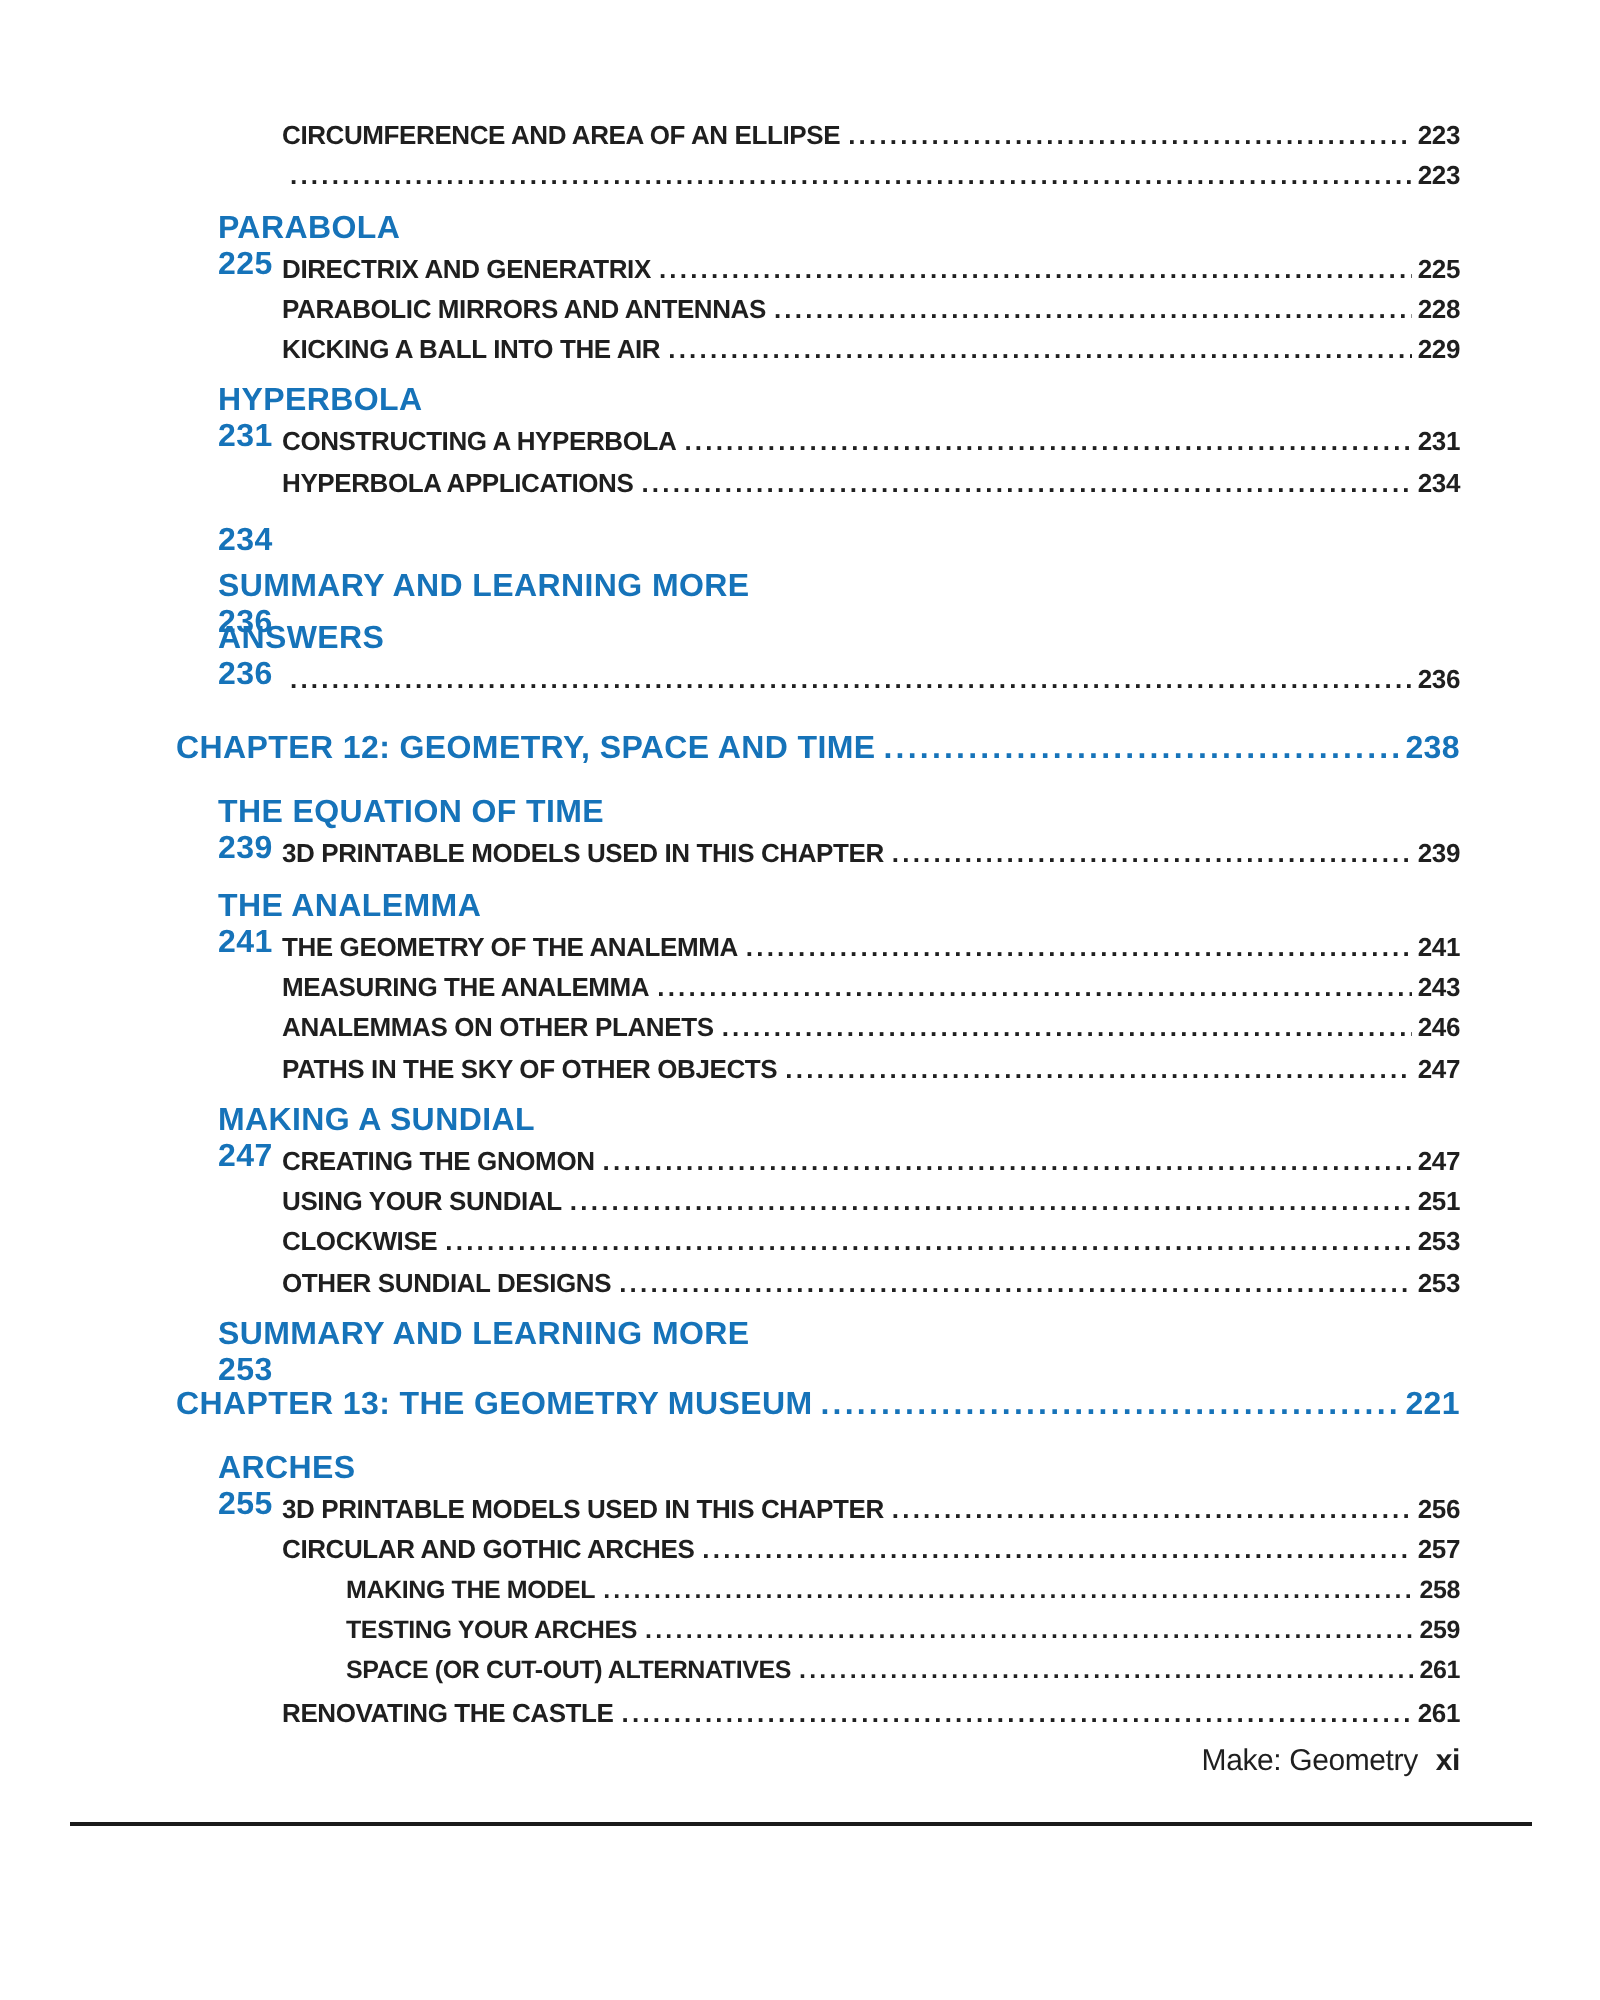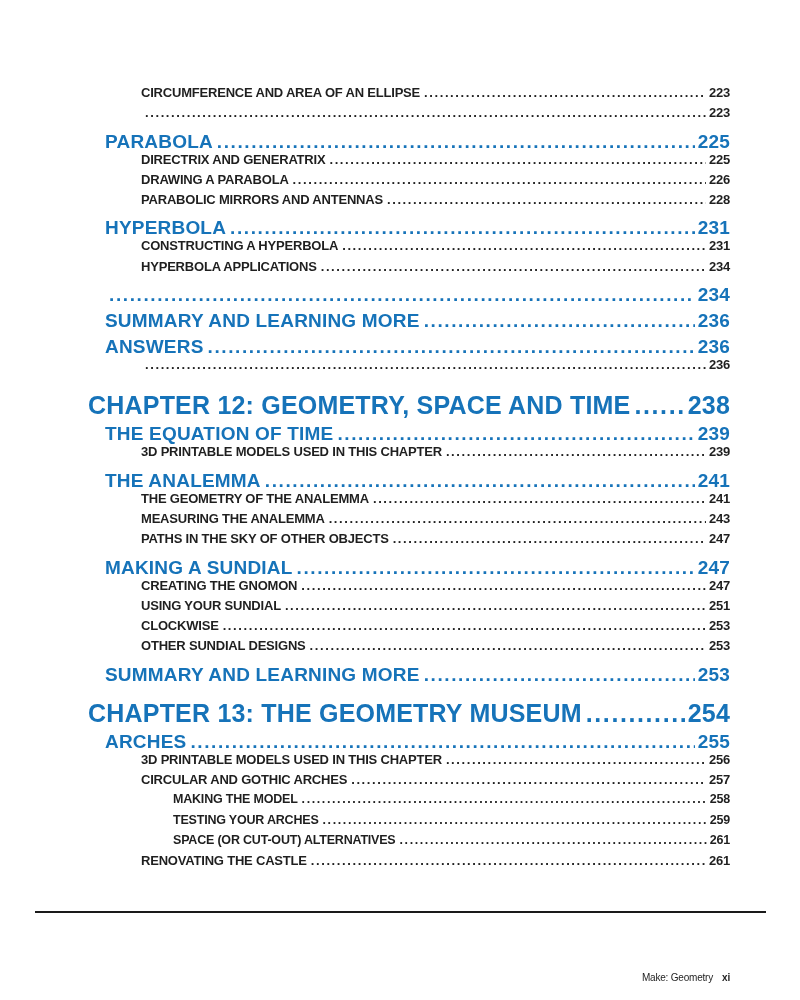--- a/index.html
+++ b/index.html
@@ -14,21 +14,20 @@
     background: #ffffff;
     font-family: "Liberation Sans", sans-serif;
     color: #1f1f1f;
     overflow: hidden;
   }
   .toc {
     position: absolute;
     top: 60px;
     left: 88px;
     right: 70px;
-    margin-top: 25px;
   }
   .row {
     display: flex;
     align-items: baseline;
     height: 20.3px;
     font-size: 13px;
     font-weight: 700;
     letter-spacing: -0.2px;
     color: #1f1f1f;
     white-space: nowrap;
@@ -43,59 +42,60 @@
   .row .dots::after {
     content: "..........................................................................................................................................................................................................................";
     letter-spacing: 1.6px;
   }
   .row .page-num { flex: 0 0 auto; }
 
   
   .lvl-1 {
     height: 21px;
     margin-top: 5px;
-    font-size: 19px;
+    font-size: 16px;
     color: var(--accent, #1673b9);
     letter-spacing: 0.2px;
+    flex-direction: column;
   }
   
   .lvl-2 { padding-left: 53px; }
   
   .lvl-3 {
     padding-left: 85px;
     font-weight: 700;
     font-size: 12.5px;
   }
   .lvl-1 { padding-left: 17px; }
   
   .lvl-chapter {
     height: 27px;
     margin-top: 14px;
     margin-bottom: 1px;
     padding-left: 0;
-    font-size: 25px;
+    font-size: 16px;
     color: var(--accent, #1673b9);
     letter-spacing: 0.2px;
   }
 
   .footer-rule {
     position: absolute;
     left: 35px;
     top: 911px;
     width: 731px;
     height: 2px;
     background: #1a1a1a;
   }
   .footer-text {
     position: absolute;
-    top: 972px;
+    top: 872px;
     left: 88px;
     right: 70px;
     text-align: right;
-    font-size: 10px;
+    font-size: 15px;
     color: #1f1f1f;
     letter-spacing: -0.2px;
   }
   .footer-text .folio {
     font-weight: 700;
     margin-left: 9px;
   }
 </style>
 </head>
 <body>
@@ -115,28 +115,28 @@
         <span class="label">PARABOLA</span>
         <span class="dots"></span>
         <span class="page-num">225</span>
       </div>
       <div class="row lvl-2">
         <span class="label">DIRECTRIX AND GENERATRIX</span>
         <span class="dots"></span>
         <span class="page-num">225</span>
       </div>
       <div class="row lvl-2">
-        <span class="label">DRAWING A PARABOLA</span>
-        <span class="dots"></span>
-        <span class="page-num">226</span>
-      </div>
-      <div class="row lvl-2">
         <span class="label">PARABOLIC MIRRORS AND ANTENNAS</span>
         <span class="dots"></span>
         <span class="page-num">228</span>
+      </div>
+      <div class="row lvl-2">
+        <span class="label">KICKING A BALL INTO THE AIR</span>
+        <span class="dots"></span>
+        <span class="page-num">229</span>
       </div>
       <div class="row lvl-1">
         <span class="label">HYPERBOLA</span>
         <span class="dots"></span>
         <span class="page-num">231</span>
       </div>
       <div class="row lvl-2">
         <span class="label">CONSTRUCTING A HYPERBOLA</span>
         <span class="dots"></span>
         <span class="page-num">231</span>
@@ -188,20 +188,25 @@
         <span class="label">THE GEOMETRY OF THE ANALEMMA</span>
         <span class="dots"></span>
         <span class="page-num">241</span>
       </div>
       <div class="row lvl-2">
         <span class="label">MEASURING THE ANALEMMA</span>
         <span class="dots"></span>
         <span class="page-num">243</span>
       </div>
       <div class="row lvl-2">
+        <span class="label">ANALEMMAS ON OTHER PLANETS</span>
+        <span class="dots"></span>
+        <span class="page-num">246</span>
+      </div>
+      <div class="row lvl-2">
         <span class="label">PATHS IN THE SKY OF OTHER OBJECTS</span>
         <span class="dots"></span>
         <span class="page-num">247</span>
       </div>
       <div class="row lvl-1">
         <span class="label">MAKING A SUNDIAL</span>
         <span class="dots"></span>
         <span class="page-num">247</span>
       </div>
       <div class="row lvl-2">
@@ -225,21 +230,21 @@
         <span class="page-num">253</span>
       </div>
       <div class="row lvl-1">
         <span class="label">SUMMARY AND LEARNING MORE</span>
         <span class="dots"></span>
         <span class="page-num">253</span>
       </div>
       <div class="row lvl-chapter">
         <span class="label">CHAPTER 13: THE GEOMETRY MUSEUM</span>
         <span class="dots"></span>
-        <span class="page-num">254</span>
+        <span class="page-num">221</span>
       </div>
       <div class="row lvl-1">
         <span class="label">ARCHES</span>
         <span class="dots"></span>
         <span class="page-num">255</span>
       </div>
       <div class="row lvl-2">
         <span class="label">3D PRINTABLE MODELS USED IN THIS CHAPTER</span>
         <span class="dots"></span>
         <span class="page-num">256</span>

